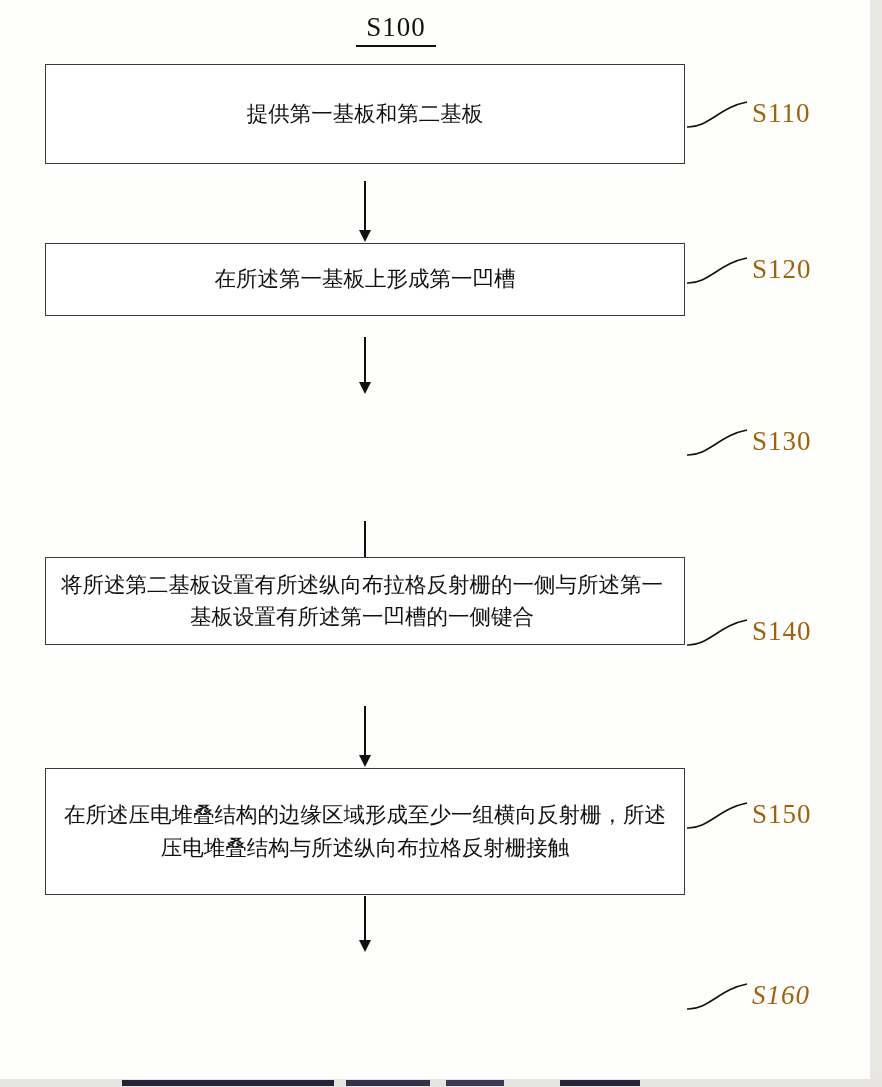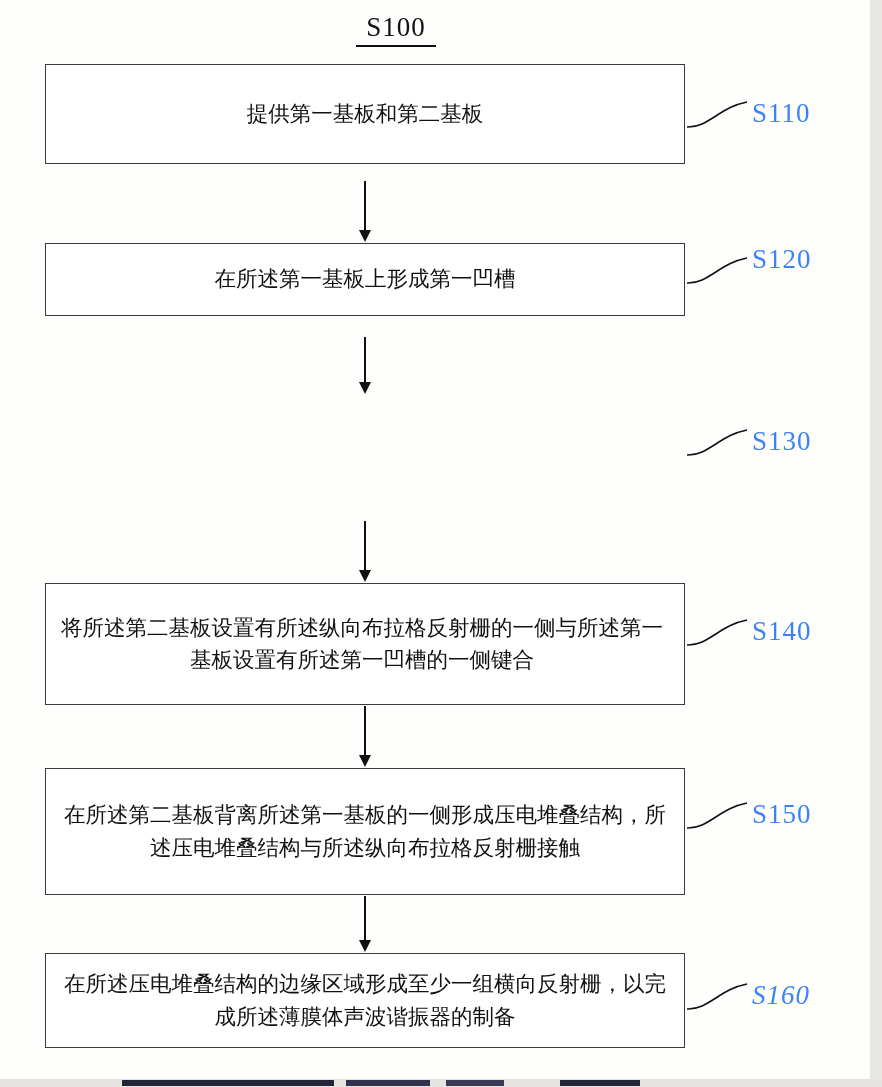--- a/index.html
+++ b/index.html
@@ -48,21 +48,21 @@
     position:absolute;bottom:-11px;left:-5px;
     border-left:6px solid transparent;
     border-right:6px solid transparent;
     border-top:12px solid #111;
   }
   .leader{
     position:absolute;left:686px;width:62px;height:36px;
   }
   .step-label{
     position:absolute;left:752px;
-    font-size:27px;color:#3b82f6;
+    font-size:27px;color:#a16207;
     letter-spacing:1px;
     white-space:nowrap;
   }
   .bottom-strip{
     position:absolute;left:0;bottom:0;width:882px;height:8px;
     background:#e6e4e0;
   }
   .bottom-seg{
     position:absolute;top:1px;height:6px;background:#23233a;
   }
@@ -91,54 +91,51 @@
   <div class="step-label" style="top:98px;">S110</div>
 
   <div class="arrow" style="top:181px;height:50px;"></div>
 
   <div class="step-box" style="top:243px;height:73px;">
     <span>在所述第一基板上形成第一凹槽</span>
   </div>
   <svg class="leader" style="top:252px;" viewBox="0 0 62 36">
     <path d="M1,31 C22,32 34,11 61,6" stroke="#111" stroke-width="1.6" fill="none"></path>
   </svg>
-  <div class="step-label" style="top:244px;font-family:Liberation Serif, serif;">S120</div>
+  <div class="step-label" style="top:254px;font-family:Liberation Serif, serif;">S120</div>
 
   <div class="arrow" style="top:337px;height:46px;"></div>
 
   <svg class="leader" style="top:424px;" viewBox="0 0 62 36">
     <path d="M1,31 C22,32 34,11 61,6" stroke="#111" stroke-width="1.6" fill="none"></path>
   </svg>
   <div class="step-label" style="top:426px;text-align:center;">S130</div>
 
   <div class="arrow" style="top:521px;height:50px;"></div>
 
-  <div class="step-box" style="top:583px;height:122px;padding-left:6px;">
+  <div class="step-box" style="top:557px;height:88px;padding-left:6px;">
     <span>将所述第二基板设置有所述纵向布拉格反射栅的一侧与所述第一基板设置有所述第一凹槽的一侧键合</span>
   </div>
   <svg class="leader" style="top:614px;" viewBox="0 0 62 36">
     <path d="M1,31 C22,32 34,11 61,6" stroke="#111" stroke-width="1.6" fill="none"></path>
   </svg>
   <div class="step-label" style="top:616px;">S140</div>
 
   <div class="arrow" style="top:706px;height:50px;"></div>
 
   <div class="step-box" style="top:768px;height:127px;">
-    <span>在所述第二基板背离所述第一基板的一侧形成压电堆叠结构，所述压电堆叠结构与所述纵向布拉格反射栅接触</span>
+    <span>在所述压电堆叠结构的边缘区域形成至少一组横向反射栅，所述压电堆叠结构与所述纵向布拉格反射栅接触</span>
   </div>
   <svg class="leader" style="top:797px;" viewBox="0 0 62 36">
     <path d="M1,31 C22,32 34,11 61,6" stroke="#111" stroke-width="1.6" fill="none"></path>
   </svg>
   <div class="step-label" style="top:799px;">S150</div>
 
   <div class="arrow" style="top:896px;height:45px;"></div>
 
-  <div class="step-box" style="top:953px;height:95px;">
-    <span>在所述压电堆叠结构的边缘区域形成至少一组横向反射栅，以完成所述薄膜体声波谐振器的制备</span>
-  </div>
   <svg class="leader" style="top:978px;" viewBox="0 0 62 36">
     <path d="M1,31 C22,32 34,11 61,6" stroke="#111" stroke-width="1.6" fill="none"></path>
   </svg>
   <div class="step-label" style="top:980px;font-style:italic;">S160</div>
 
   <div class="bottom-strip">
     <div class="bottom-seg seg1"></div>
     <div class="bottom-seg seg2"></div>
     <div class="bottom-seg seg3"></div>
     <div class="bottom-seg seg4"></div>

